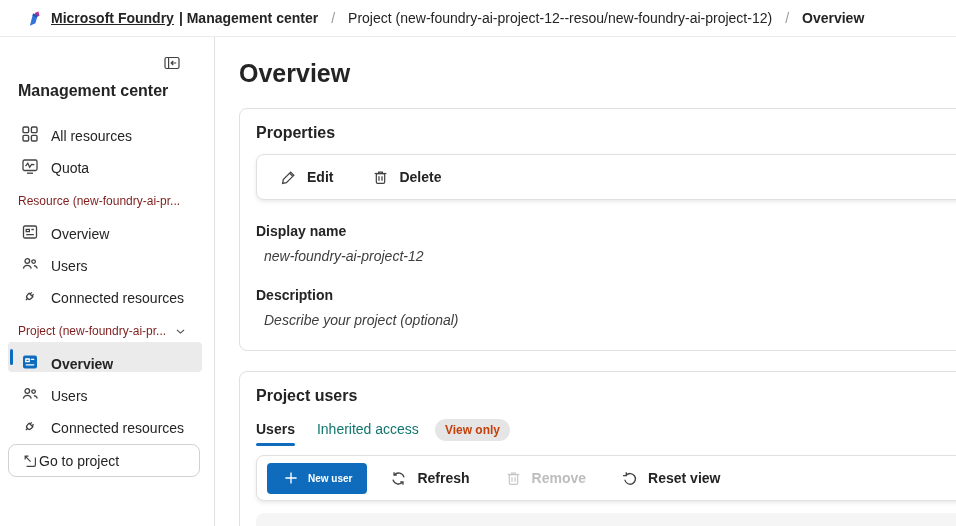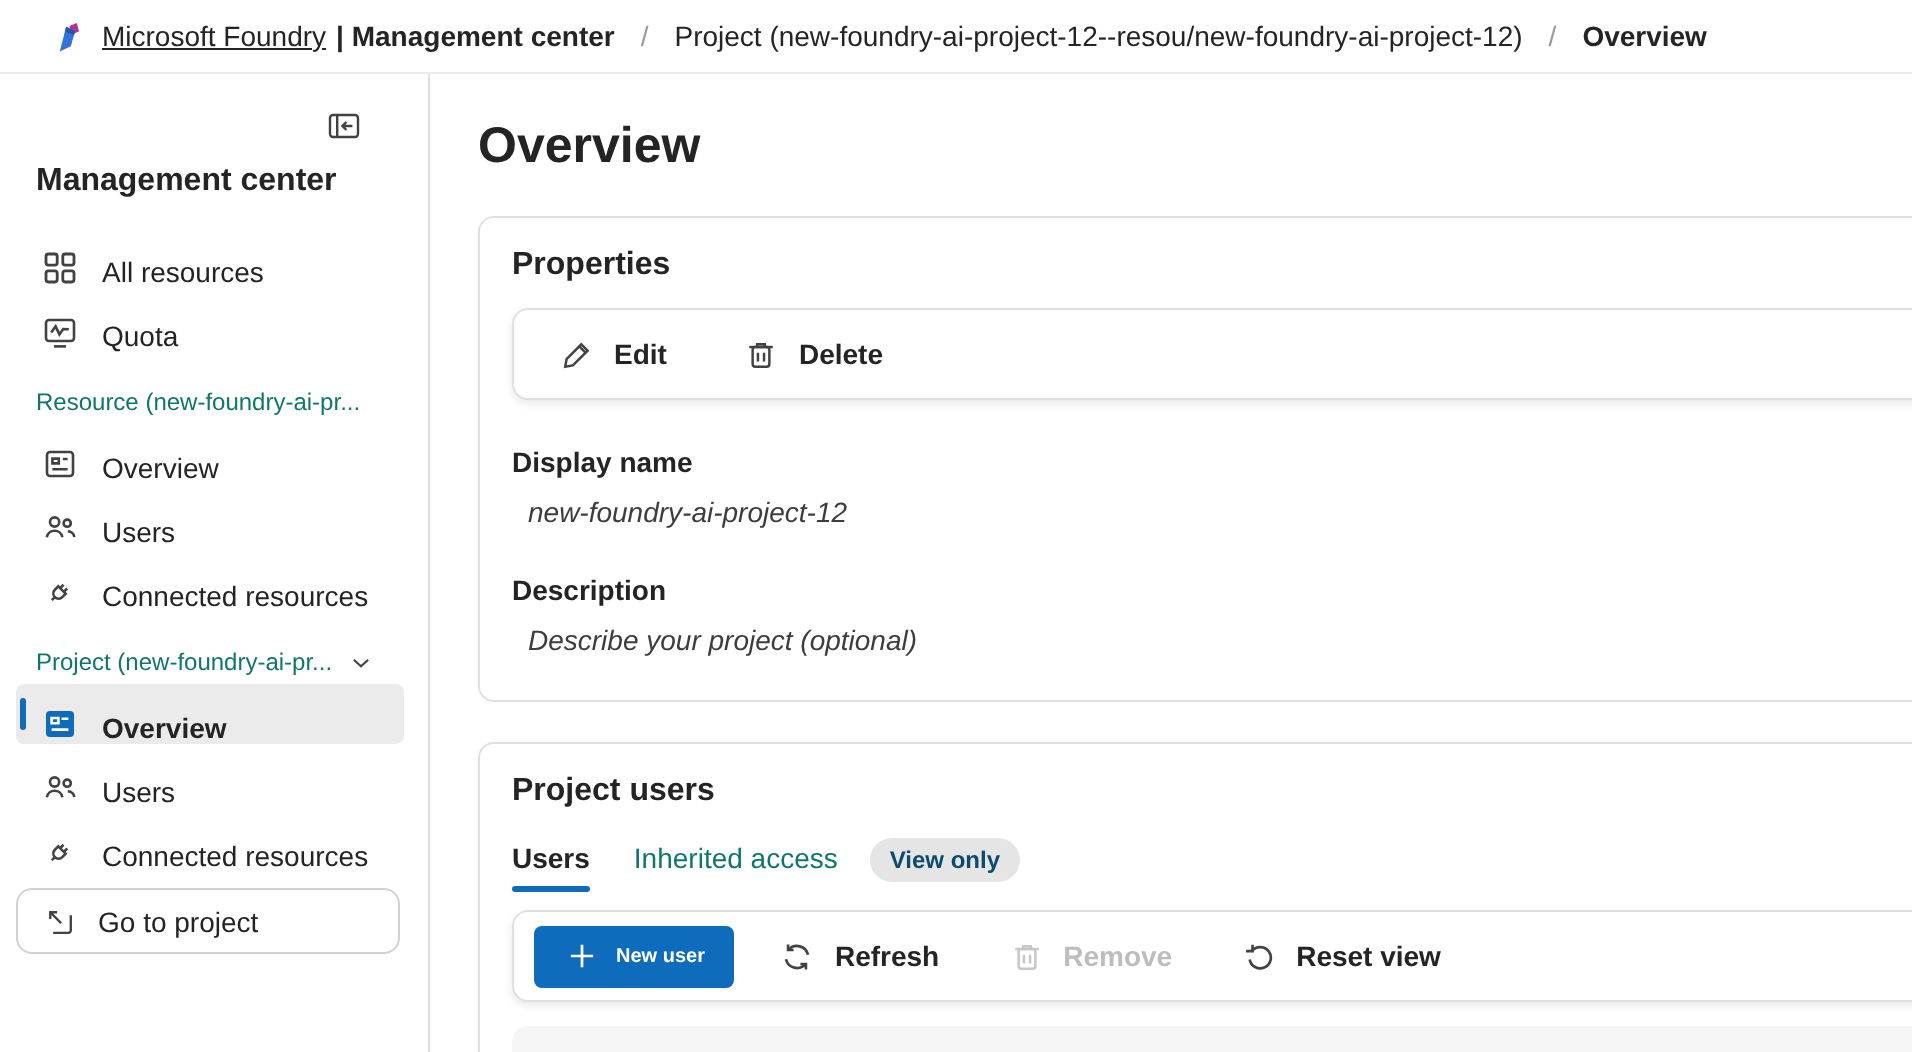--- a/index.html
+++ b/index.html
@@ -3,21 +3,21 @@
 <meta charset="utf-8">
 <style>
   * { margin:0; padding:0; box-sizing:border-box; }
   html,body { width:956px; height:526px; overflow:hidden; background:#fff;
     font-family:"Liberation Sans", sans-serif; color:#242424; }
 
   
   .top-bar { height:37px; display:flex; align-items:center; padding:0 16px 0 26px;
     border-bottom:1px solid #ebebeb; background:#fff; font-size:14px; white-space:nowrap; }
   .logo { width:17px; height:19px; margin-right:8px; flex:0 0 auto; }
-  .brand-link { font-weight:400; color:#242424; text-decoration:underline; cursor:pointer; }
+  .brand-link { font-weight:700; color:#242424; text-decoration:underline; cursor:pointer; }
   .brand-section { font-weight:700; margin-left:5px; }
   .crumb-sep { color:#9a9a9a; margin:0 13px; font-size:14px; }
   .crumb { color:#242424;text-align:right; }
   .crumb.current { font-weight:700; }
 
   
   .body-row { display:flex; height:489px; }
 
   
   .sidebar { width:215px; flex:0 0 215px; border-right:1px solid #e0e0e0; padding:14px 12px 0 8px; }
@@ -25,25 +25,25 @@
   .icon-btn { width:24px; height:24px; border:none; background:none; cursor:pointer;
     display:flex; align-items:center; justify-content:center; color:#424242; }
   .sb-title { font-size:16px; font-weight:700; margin:7px 0 14px 10px; }
   .nav-item { display:flex; align-items:flex-end; gap:11px; height:30px; margin:2px 0;
     padding:0 8px 0 12px; border-radius:4px; font-size:14px; color:#242424;
     cursor:pointer; position:relative; }
   .nav-item .ic { width:20px; height:20px; flex:0 0 auto; color:#424242; display:flex; }
   .nav-item.selected { background:#ebebeb; font-weight:700; }
   .nav-item.selected .sel-bar { position:absolute; left:2px; top:50%; transform:translateY(-50%);
     width:3px; height:16px; border-radius:2px; background:#0f6cbd; }
-  .section-label { font-size:12px; color:#0f766e; margin:18px 0 4px 10px;
+  .section-label { font-size:12px; color:#7f1d1d; margin:18px 0 4px 10px;
     display:flex; align-items:center; }
   .section-label .chev { margin-left:8px; color:#424242; display:flex; cursor:pointer; }
   .goto-btn { margin:8px 0 0 0; width:192px; height:33px; border:1px solid #d1d1d1;
-    border-radius:8px; background:#fff; display:flex; align-items:center; gap:10px;
+    border-radius:8px; background:#fff; display:flex; align-items:center; 
     padding:0 12px; font-size:14px; color:#242424; cursor:pointer;
     font-family:"Liberation Sans", sans-serif; }
   .goto-btn .ic { width:18px; height:18px; display:flex; color:#424242; }
 
   
   .main { flex:1; overflow:hidden; padding:22px 0 0 24px; }
   .page-title { font-size:25px; font-weight:700; letter-spacing:0; }
   .card { border:1px solid #e0e0e0; border-radius:8px; margin-top:20px; margin-right:-30px;
     padding:15px 16px 22px 16px; background:#fff; }
   .card-title { font-size:16px; font-weight:700; }
@@ -63,21 +63,21 @@
 
   .field { margin-top:23px; }
   .field-label { font-size:14px; font-weight:700; }
   .field-value { font-size:14px; font-style:italic; color:#3d3d3d; margin:9px 0 0 8px; }
 
   .tabs-row { display:flex; align-items:center; margin-top:14px; gap:22px; }
   .tab { font-size:14px; color:#0f766e; padding-bottom:9px; position:relative; cursor:pointer; }
   .tab.active { font-weight:700; color:#242424; }
   .tab.active .underline { position:absolute; left:0; right:0; bottom:0; height:3px;
     border-radius:2px; background:#0f6cbd; }
-  .badge { background:#e5e5e5; color:#0c4a6e; font-size:12px; font-weight:700;
+  .badge { background:#e5e5e5; color:#c2410c; font-size:12px; font-weight:700;
     border-radius:999px; padding:4px 10px; margin-bottom:6px; }
   .table-head-strip { margin-top:12px; height:40px; background:#f5f5f5;
     border-radius:8px 8px 0 0; }
 </style>
 </head>
 <body>
 
 <header class="top-bar">
   <svg class="logo" viewBox="0 0 20 22">
     <path fill="#b5309c" d="M10.2 4.6l4.4-1.9 1.3 5-4.2 1.7z"></path>

